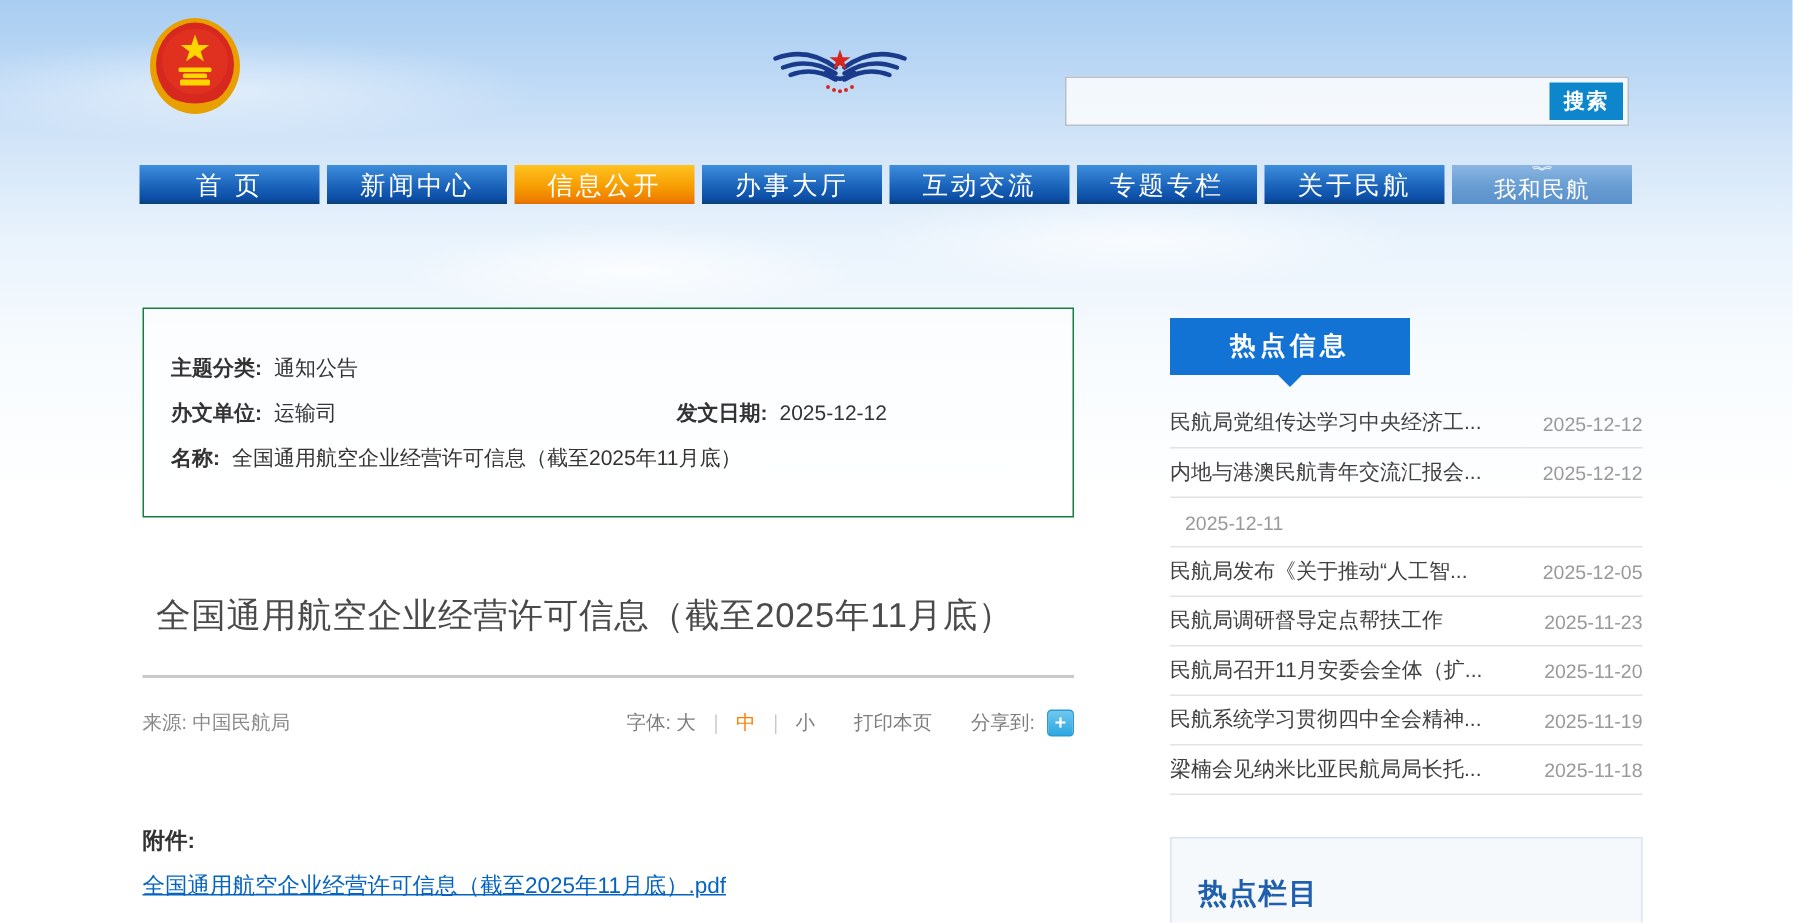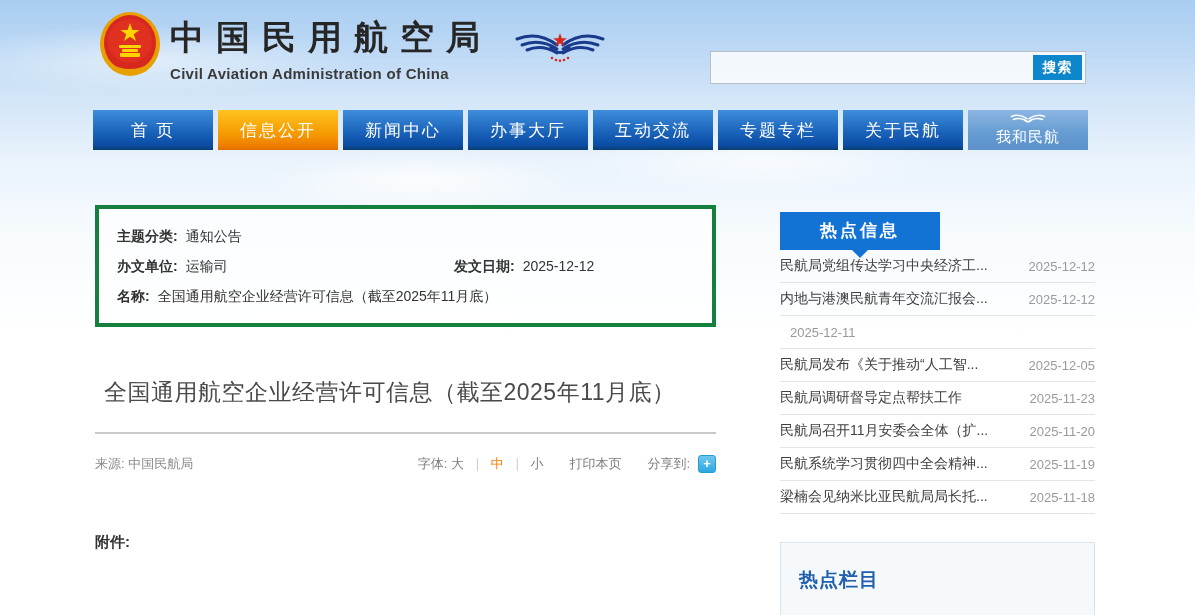--- a/index.html
+++ b/index.html
@@ -28,30 +28,30 @@
   .search-box { position:absolute; left:710px; top:51px; width:376px; height:33px;
     background:rgba(255,255,255,.8); border:1px solid #b9bfc6; }
   .search-input { position:absolute; left:0; top:0; width:100%; height:100%;
     border:none; background:transparent; outline:none; padding:0 62px 0 10px; font-size:14px; color:#333; }
   .search-btn { position:absolute; right:3px; top:3px; width:49px; height:25px; border:none; cursor:pointer;
     background:#0d86cb; color:#fff; font-size:14px; font-weight:bold; letter-spacing:1px;
     font-family:"Liberation Sans","DejaVu Sans",sans-serif;text-align:center; }
 
   
   .nav { position:absolute; left:93px; top:110px; display:flex; gap:5px; }
-  .nav-btn { width:120px; height:40px; display:flex; flex-direction:column; align-items:center; justify-content:center;
+  .nav-btn { width:120px; height:26px; display:flex; flex-direction:column; align-items:center; justify-content:center;
     color:#fff; font-size:17px; letter-spacing:2px; cursor:pointer;
     background:linear-gradient(180deg,#3e8edc 0%,#1a63ba 55%,#0b4ca4 88%,#093f72 100%); }
   .nav-btn.active { background:linear-gradient(180deg,#ffc31f 0%,#f59a00 60%,#ef7d00 90%,#e06d00 100%); }
   .nav-btn.special { background:linear-gradient(180deg,#8cb6e2 0%,#679dd3 55%,#5b91c9 100%); font-size:15px; letter-spacing:1px; }
   .nav-btn.special .mini-wing { width:44px; height:13px; margin-bottom:2px; }
 
   
   .content { position:absolute; left:95px; top:205px; width:621px; }
-  .doc-info { border:4px solid #15803d; background:rgba(255,255,255,.6); padding:12px 18px; font-size:14px; color:#333; }
+  .doc-info { border:1px solid #15803d; background:rgba(255,255,255,.6); padding:24px 18px; font-size:14px; color:#333; }
   .doc-row { line-height:30px; display:flex; white-space:nowrap; }
   .doc-label { font-weight:bold; margin-right:8px; }
   .doc-pair { display:flex; }
   .doc-pair.office { width:337px; }
 
   .article-title { margin-top:50px; padding-left:9px; font-size:23px; color:#4a4a4a; letter-spacing:0.5px; }
   .divider { margin-top:24px; border-top:2px solid #c9c9c9; }
 
   .meta-row { margin-top:21px; display:flex; justify-content:space-between; align-items:center; font-size:13px; color:#8a8a8a; }
   .meta-right { display:flex; align-items:center; color:#7d7d7d; }
@@ -68,21 +68,21 @@
   .attachment-label { font-weight:bold; font-size:15px; color:#333; }
   .attachment-link { display:inline-block; margin-top:11px; font-size:15px; color:#0563c1;
     text-decoration:underline; cursor:pointer; }
 
   
   .sidebar { position:absolute; left:780px; top:212px; width:315px; }
   .hot-tab { position:relative; width:160px; height:38px; background:#1373d4; color:#fff;
     font-size:17px; font-weight:bold; letter-spacing:3px; text-align:center; line-height:38px; cursor:pointer; }
   .hot-tab-pointer { position:absolute; left:72px; top:38px; width:0; height:0;
     border-left:8px solid transparent; border-right:8px solid transparent; border-top:8px solid #1373d4; }
-  .news-list { }
+  .news-list { margin-top:16px; }
   .news-item { display:flex; justify-content:space-between; align-items:center; height:33px;
     border-bottom:1px solid #e3e3e3; cursor:pointer; }
   .news-title { font-size:14px; color:#404040; white-space:nowrap; overflow:hidden; }
   .news-date { font-size:13px; color:#9a9a9a; white-space:nowrap; margin-left:10px; }
   .hot-columns { margin-top:28px; width:315px; height:130px; border:1px solid #d9e4f0; background:#f6f9fc;
     padding:24px 0 0 18px; }
   .hot-columns-title { color:#1f5fad; font-size:19px; font-weight:bold; letter-spacing:1px; }
 </style>
 <title>全国通用航空企业经营许可信息（截至2025年11月底）</title></head>
 <body>
@@ -93,24 +93,20 @@
     <ellipse cx="31" cy="33" rx="30" ry="32" fill="#e8a000"></ellipse>
     <ellipse cx="31" cy="32" rx="26" ry="28" fill="#d6281e"></ellipse>
     <circle cx="31" cy="30" r="22" fill="#e03020"></circle>
     <polygon points="31,12 33.4,19 40.5,19 34.8,23.3 37,30 31,25.8 25,30 27.2,23.3 21.5,19 28.6,19" fill="#ffd500"></polygon>
     <rect x="20" y="34" width="22" height="3" rx="1" fill="#ffd500"></rect>
     <rect x="23" y="38" width="16" height="3" rx="1" fill="#ffd500"></rect>
     <rect x="21" y="42" width="20" height="4" rx="1" fill="#ffd500"></rect>
     <path d="M10 52 Q31 64 52 52 L49 58 Q31 68 13 58 Z" fill="#e8a000"></path>
   </svg>
 
-  <div class="site-title">
-    <div class="cn">中国民用航空局</div>
-    <div class="en">Civil Aviation Administration of China</div>
-  </div>
 
   <svg class="wing-logo" viewBox="0 0 92 34">
     <g stroke="#1a3a8c" stroke-width="3" fill="none" stroke-linecap="round">
       <path d="M43 15 Q 24 1 3 9"></path>
       <path d="M43 19 Q 26 8 8 15"></path>
       <path d="M43 23 Q 28 14 13 20"></path>
       <path d="M49 15 Q 68 1 89 9"></path>
       <path d="M49 19 Q 66 8 84 15"></path>
       <path d="M49 23 Q 64 14 79 20"></path>
     </g>
@@ -126,22 +122,22 @@
   </svg>
 
   <div class="search-box">
     <input class="search-input" type="text" value="" style="">
     <button class="search-btn">搜索</button>
   </div>
 </div>
 
 <div class="nav">
   <div class="nav-btn">首 页</div>
+  <div class="nav-btn">新闻中心</div>
   <div class="nav-btn active">信息公开</div>
-  <div class="nav-btn">新闻中心</div>
   <div class="nav-btn">办事大厅</div>
   <div class="nav-btn">互动交流</div>
   <div class="nav-btn">专题专栏</div>
   <div class="nav-btn">关于民航</div>
   <div class="nav-btn special">
     <svg class="mini-wing" viewBox="0 0 92 34">
       <g stroke="#ffffff" stroke-width="4" fill="none" stroke-linecap="round">
         <path d="M43 15 Q 24 1 3 9"></path>
           <path d="M43 21 Q 26 10 8 17"></path>
         <path d="M49 15 Q 68 1 89 9"></path>
@@ -193,20 +189,21 @@
       <span class="sep">｜</span>
       <span class="font-size-opt">小</span>
       <span class="print-label">打印本页</span>
       <span class="share-label">分享到:</span>
       <span class="share-btn">+</span>
     </span>
   </div>
 
   <div class="attachment">
     <div class="attachment-label">附件:</div>
+    <a class="attachment-link">全国通用航空企业经营许可信息（截至2025年11月底）.pdf</a>
   </div>
 </div>
 
 <div class="sidebar">
   <div class="hot-tab">热点信息</div>
   <div class="hot-tab-pointer"></div>
   <div class="news-list">
       <div class="news-item">
         <span class="news-title">民航局党组传达学习中央经济工...</span>
         <span class="news-date">2025-12-12</span>

